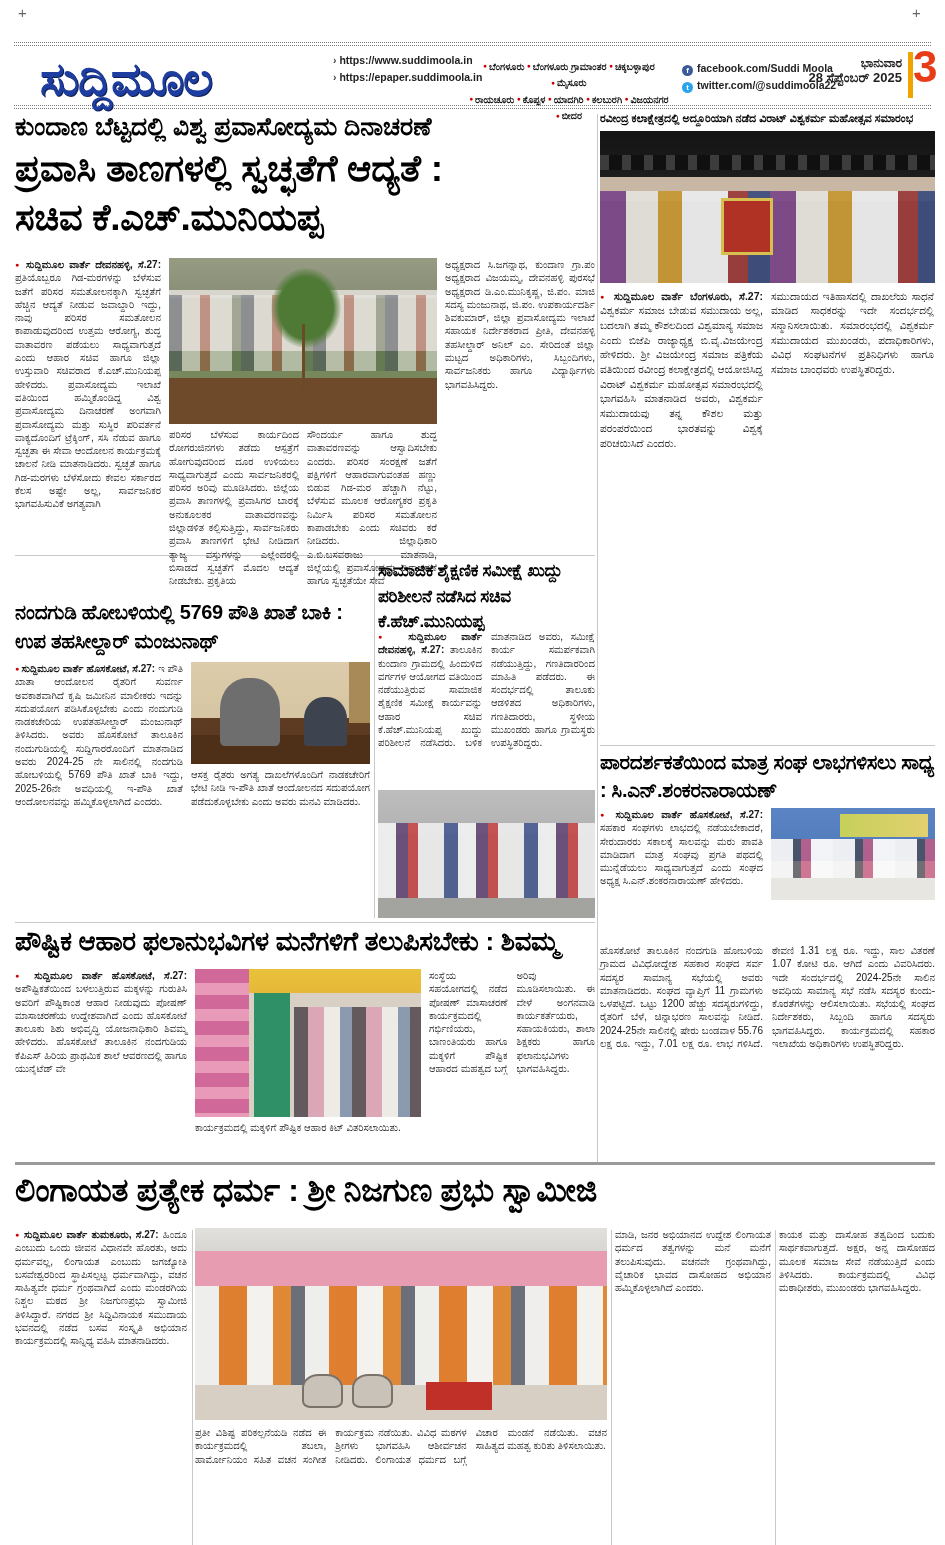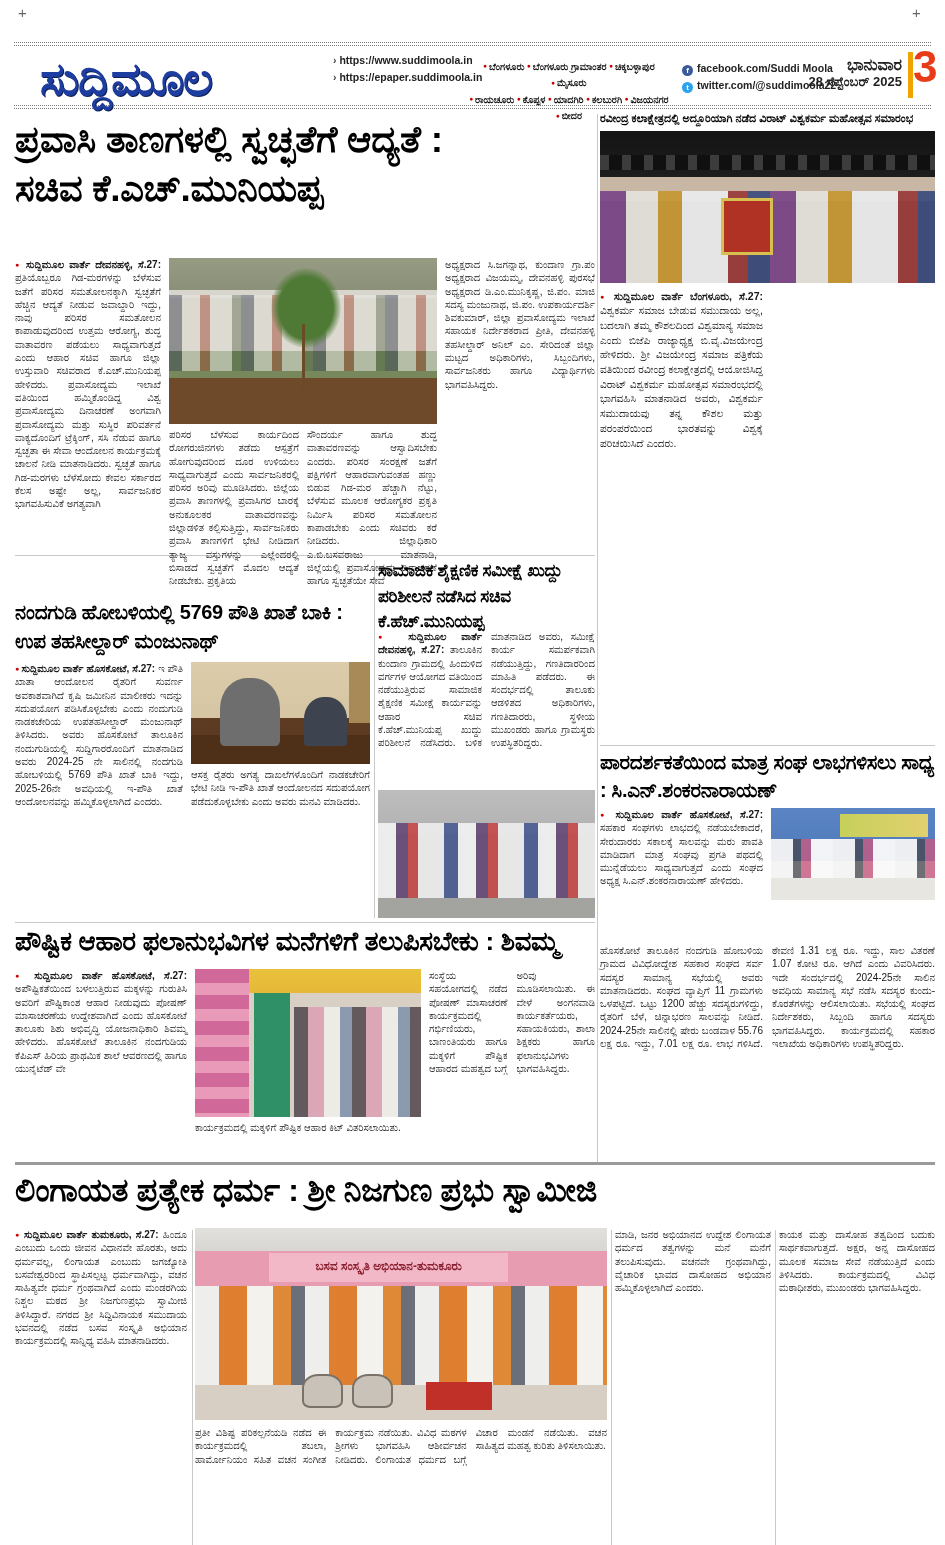--- a/index.html
+++ b/index.html
@@ -20,21 +20,21 @@
   .cities{position:absolute;left:468px;top:58px;width:202px;text-align:center;
           font-size:9.5px;font-weight:700;color:#111;line-height:16px;}
   .city{white-space:nowrap;}
   .city::before{content:"● ";color:#cc0000;font-size:6.5px;vertical-align:1.5px;}
   .social{position:absolute;left:682px;top:60px;font-size:10.5px;font-weight:700;color:#222;line-height:17px;}
   .sicon{display:inline-block;width:11px;height:11px;border-radius:50%;color:#fff;text-align:center;
          font-size:8px;line-height:11px;font-weight:700;margin-right:4px;vertical-align:-1px;}
   .fb{background:#3a5a9a;} .tw{background:#2aa3ef;}
   .datebox{position:absolute;left:800px;top:56px;width:102px;text-align:right;
            font-weight:700;color:#222;}
-  .datebox .day{font-size:16px;} .datebox .dt{font-size:13px;}
+  .datebox .day{font-size:12px;} .datebox .dt{font-size:13px;}
   .obar{position:absolute;left:908px;top:52px;width:5px;height:46px;background:#f0a400;}
   .pnum{position:absolute;left:913px;top:42px;font-size:44px;font-weight:800;color:#e83c18;}
 
   
   .kicker{font-weight:800;color:#000;line-height:1.15;}
   .hl{font-weight:800;color:#000;letter-spacing:-0.3px;}
   .bt{font-size:10px;line-height:1.33;text-align:justify;color:#161616;}
   .dl{font-weight:800;}
   .dl::before{content:"● ";color:#cc0000;font-size:7px;vertical-align:1px;}
   .cols2{column-count:2;column-gap:9px;}
@@ -138,20 +138,21 @@
   <div class="pnum">3</div>
 
   <div class="vrule" style="left:597px;top:114px;height:1048px;"></div>
   <div class="hrule" style="left:15px;top:555px;width:580px;"></div>
   <div class="vrule" style="left:374px;top:560px;height:358px;"></div>
   <div class="hrule" style="left:15px;top:922px;width:580px;"></div>
   <div class="hrule" style="left:600px;top:745px;width:335px;"></div>
   <div class="hrule thick" style="left:15px;top:1162px;width:920px;"></div>
 
   <div class="abs" style="left:15px;top:112px;width:580px;height:443px;">
+    <div class="kicker" style="font-size:25px;">ಕುಂದಾಣ ಬೆಟ್ಟದಲ್ಲಿ ವಿಶ್ವ ಪ್ರವಾಸೋದ್ಯಮ ದಿನಾಚರಣೆ</div>
     <div class="hl" style="font-size:37px;line-height:1.32;margin-top:4px;">ಪ್ರವಾಸಿ ತಾಣಗಳಲ್ಲಿ ಸ್ವಚ್ಛತೆಗೆ ಆದ್ಯತೆ :</div>
     <div class="hl" style="font-size:37px;line-height:1.32;">ಸಚಿವ ಕೆ.ಎಚ್.ಮುನಿಯಪ್ಪ</div>
     <div class="row" style="position:absolute;left:0;top:146px;width:580px;height:297px;">
       <div class="bt" style="width:146px;">
         <span class="dl">ಸುದ್ದಿಮೂಲ ವಾರ್ತೆ ದೇವನಹಳ್ಳಿ, ಸೆ.27:</span>
         <span>ಪ್ರತಿಯೊಬ್ಬರೂ ಗಿಡ-ಮರಗಳನ್ನು ಬೆಳೆಸುವ ಜತೆಗೆ ಪರಿಸರ ಸಮತೋಲನಕ್ಕಾಗಿ ಸ್ವಚ್ಛತೆಗೆ ಹೆಚ್ಚಿನ ಆದ್ಯತೆ ನೀಡುವ ಜವಾಬ್ದಾರಿ ಇದ್ದು, ನಾವು ಪರಿಸರ ಸಮತೋಲನ ಕಾಪಾಡುವುದರಿಂದ ಉತ್ತಮ ಆರೋಗ್ಯ, ಶುದ್ಧ ವಾತಾವರಣ ಪಡೆಯಲು ಸಾಧ್ಯವಾಗುತ್ತದೆ ಎಂದು ಆಹಾರ ಸಚಿವ ಹಾಗೂ ಜಿಲ್ಲಾ ಉಸ್ತುವಾರಿ ಸಚಿವರಾದ ಕೆ.ಎಚ್.ಮುನಿಯಪ್ಪ ಹೇಳಿದರು.</span>
         <span>ಪ್ರವಾಸೋದ್ಯಮ ಇಲಾಖೆ ವತಿಯಿಂದ ಹಮ್ಮಿಕೊಂಡಿದ್ದ ವಿಶ್ವ ಪ್ರವಾಸೋದ್ಯಮ ದಿನಾಚರಣೆ ಅಂಗವಾಗಿ ಪ್ರವಾಸೋದ್ಯಮ ಮತ್ತು ಸುಸ್ಥಿರ ಪರಿವರ್ತನೆ ವಾಕ್ಯದೊಂದಿಗೆ ಟ್ರೆಕ್ಕಿಂಗ್, ಸಸಿ ನೆಡುವ ಹಾಗೂ ಸ್ವಚ್ಛತಾ ಈ ಸೇವಾ ಆಂದೋಲನ ಕಾರ್ಯಕ್ರಮಕ್ಕೆ ಚಾಲನೆ ನೀಡಿ ಮಾತನಾಡಿದರು. ಸ್ವಚ್ಛತೆ ಹಾಗೂ ಗಿಡ-ಮರಗಳು ಬೆಳೆಸೋದು ಕೇವಲ ಸರ್ಕಾರದ ಕೆಲಸ ಅಷ್ಟೇ ಅಲ್ಲ, ಸಾರ್ವಜನಿಕರ ಭಾಗವಹಿಸುವಿಕೆ ಅಗತ್ಯವಾಗಿ</span>
       </div>
       <div style="width:268px;">
         <div class="photo ph-tree" style="width:268px;height:166px;">
@@ -173,20 +174,21 @@
     <div class="photo ph-stage" style="width:335px;height:152px;margin-top:6px;">
       <div class="truss"></div>
       <div class="ppl"></div>
       <div class="fr"></div>
     </div>
     <div class="row" style="margin-top:6px;height:398px;">
       <div class="bt" style="width:163px;font-size:10.5px;line-height:1.4;">
         <span class="dl">ಸುದ್ದಿಮೂಲ ವಾರ್ತೆ ಬೆಂಗಳೂರು, ಸೆ.27:</span>
         <span>ವಿಶ್ವಕರ್ಮ ಸಮಾಜ ಬೇಡುವ ಸಮುದಾಯ ಅಲ್ಲ, ಬದಲಾಗಿ ತಮ್ಮ ಕೌಶಲದಿಂದ ವಿಶ್ವಮಾನ್ಯ ಸಮಾಜ ಎಂದು ಬಿಜೆಪಿ ರಾಜ್ಯಾಧ್ಯಕ್ಷ ಬಿ.ವೈ.ವಿಜಯೇಂದ್ರ ಹೇಳಿದರು. ಶ್ರೀ ವಿಜಯೇಂದ್ರ ಸಮಾಜ ಪತ್ರಿಕೆಯ ವತಿಯಿಂದ ರವೀಂದ್ರ ಕಲಾಕ್ಷೇತ್ರದಲ್ಲಿ ಆಯೋಜಿಸಿದ್ದ ವಿರಾಟ್ ವಿಶ್ವಕರ್ಮ ಮಹೋತ್ಸವ ಸಮಾರಂಭದಲ್ಲಿ ಭಾಗವಹಿಸಿ ಮಾತನಾಡಿದ ಅವರು, ವಿಶ್ವಕರ್ಮ ಸಮುದಾಯವು ತನ್ನ ಕೌಶಲ ಮತ್ತು ಪರಂಪರೆಯಿಂದ ಭಾರತವನ್ನು ವಿಶ್ವಕ್ಕೆ ಪರಿಚಯಿಸಿದೆ ಎಂದರು.</span>
       </div>
+      <div class="bt" style="width:163px;font-size:10.5px;line-height:1.4;">ಸಮುದಾಯದ ಇತಿಹಾಸದಲ್ಲಿ ದಾಖಲೆಯ ಸಾಧನೆ ಮಾಡಿದ ಸಾಧಕರನ್ನು ಇದೇ ಸಂದರ್ಭದಲ್ಲಿ ಸನ್ಮಾನಿಸಲಾಯಿತು. ಸಮಾರಂಭದಲ್ಲಿ ವಿಶ್ವಕರ್ಮ ಸಮುದಾಯದ ಮುಖಂಡರು, ಪದಾಧಿಕಾರಿಗಳು, ವಿವಿಧ ಸಂಘಟನೆಗಳ ಪ್ರತಿನಿಧಿಗಳು ಹಾಗೂ ಸಮಾಜ ಬಾಂಧವರು ಉಪಸ್ಥಿತರಿದ್ದರು.</div>
     </div>
   </div>
 
   <div class="abs" style="left:15px;top:558px;width:355px;height:362px;margin-top:40px;">
     <div class="hl" style="font-size:20px;line-height:1.45;">ನಂದಗುಡಿ ಹೋಬಳಿಯಲ್ಲಿ 5769 ಪೌತಿ ಖಾತೆ ಬಾಕಿ : ಉಪ ತಹಸೀಲ್ದಾರ್ ಮಂಜುನಾಥ್</div>
     <div class="row" style="position:absolute;left:0;top:64px;width:355px;height:298px;">
       <div class="bt" style="width:168px;">
         <span class="dl">ಸುದ್ದಿಮೂಲ ವಾರ್ತೆ ಹೊಸಕೋಟೆ, ಸೆ.27:</span>
         <span>ಇ ಪೌತಿ ಖಾತಾ ಆಂದೋಲನ ರೈತರಿಗೆ ಸುವರ್ಣ ಅವಕಾಶವಾಗಿದೆ ಕೃಷಿ ಜಮೀನಿನ ಮಾಲೀಕರು ಇದನ್ನು ಸದುಪಯೋಗ ಪಡಿಸಿಕೊಳ್ಳಬೇಕು ಎಂದು ನಂದುಗುಡಿ ನಾಡಕಚೇರಿಯ ಉಪತಹಸೀಲ್ದಾರ್ ಮಂಜುನಾಥ್ ತಿಳಿಸಿದರು.</span>
         <span>ಅವರು ಹೊಸಕೋಟೆ ತಾಲೂಕಿನ ನಂದುಗುಡಿಯಲ್ಲಿ ಸುದ್ದಿಗಾರರೊಂದಿಗೆ ಮಾತನಾಡಿದ ಅವರು 2024-25 ನೇ ಸಾಲಿನಲ್ಲಿ ನಂದಗುಡಿ ಹೋಬಳಿಯಲ್ಲಿ 5769 ಪೌತಿ ಖಾತೆ ಬಾಕಿ ಇದ್ದು, 2025-26ನೇ ಅವಧಿಯಲ್ಲಿ ಇ-ಪೌತಿ ಖಾತೆ ಆಂದೋಲನವನ್ನು ಹಮ್ಮಿಕೊಳ್ಳಲಾಗಿದೆ ಎಂದರು.</span>
@@ -259,21 +261,20 @@
   <div class="abs" style="left:15px;top:1170px;width:920px;height:375px;">
     <div class="hl" style="font-size:32px;line-height:1.3;">ಲಿಂಗಾಯತ ಪ್ರತ್ಯೇಕ ಧರ್ಮ : ಶ್ರೀ ನಿಜಗುಣ ಪ್ರಭು ಸ್ವಾಮೀಜಿ</div>
     <div class="row" style="position:absolute;left:0;top:58px;width:920px;height:317px;">
       <div class="bt" style="width:172px;">
         <span class="dl">ಸುದ್ದಿಮೂಲ ವಾರ್ತೆ ತುಮಕೂರು, ಸೆ.27:</span>
         <span>ಹಿಂದೂ ಎಂಬುದು ಒಂದು ಜೀವನ ವಿಧಾನವೇ ಹೊರತು, ಅದು ಧರ್ಮವಲ್ಲ, ಲಿಂಗಾಯತ ಎಂಬುದು ಜಗಜ್ಯೋತಿ ಬಸವೇಶ್ವರರಿಂದ ಸ್ಥಾಪಿಸಲ್ಪಟ್ಟ ಧರ್ಮವಾಗಿದ್ದು, ವಚನ ಸಾಹಿತ್ಯವೇ ಧರ್ಮ ಗ್ರಂಥವಾಗಿದೆ ಎಂದು ಮಂಡರಗಿಯ ನಿಶ್ಚಲ ಮಠದ ಶ್ರೀ ನಿಜಗುಣಪ್ರಭು ಸ್ವಾಮೀಜಿ ತಿಳಿಸಿದ್ದಾರೆ.</span>
         <span>ನಗರದ ಶ್ರೀ ಸಿದ್ದಿವಿನಾಯಕ ಸಮುದಾಯ ಭವನದಲ್ಲಿ ನಡೆದ ಬಸವ ಸಂಸ್ಕೃತಿ ಅಭಿಯಾನ ಕಾರ್ಯಕ್ರಮದಲ್ಲಿ ಸಾನ್ನಿಧ್ಯ ವಹಿಸಿ ಮಾತನಾಡಿದರು.</span>
       </div>
       <div style="width:412px;">
         <div class="photo ph-basava" style="width:412px;height:192px;">
-          <div class="banner">ಬಸವ ಸಂಸ್ಕೃತಿ ಅಭಿಯಾನ-ತುಮಕೂರು</div>
           <div class="ppl"></div>
           <div class="tabla1"></div>
           <div class="tabla2"></div>
           <div class="harm"></div>
         </div>
         <div class="bt cols3" style="margin-top:6px;height:112px;">ಪ್ರತೀ ವಿಶಿಷ್ಟ ಪರಿಕಲ್ಪನೆಯಡಿ ನಡೆದ ಈ ಕಾರ್ಯಕ್ರಮದಲ್ಲಿ ತಬಲಾ, ಹಾರ್ಮೋನಿಯಂ ಸಹಿತ ವಚನ ಸಂಗೀತ ಕಾರ್ಯಕ್ರಮ ನಡೆಯಿತು. ವಿವಿಧ ಮಠಗಳ ಶ್ರೀಗಳು ಭಾಗವಹಿಸಿ ಆಶೀರ್ವಚನ ನೀಡಿದರು. ಲಿಂಗಾಯತ ಧರ್ಮದ ಬಗ್ಗೆ ವಿಚಾರ ಮಂಡನೆ ನಡೆಯಿತು. ವಚನ ಸಾಹಿತ್ಯದ ಮಹತ್ವ ಕುರಿತು ತಿಳಿಸಲಾಯಿತು.</div>
       </div>
       <div class="bt" style="width:156px;">ಮಾಡಿ, ಜನರ ಅಭಿಯಾನದ ಉದ್ದೇಶ ಲಿಂಗಾಯತ ಧರ್ಮದ ತತ್ವಗಳನ್ನು ಮನೆ ಮನೆಗೆ ತಲುಪಿಸುವುದು. ವಚನವೇ ಗ್ರಂಥವಾಗಿದ್ದು, ವೈಚಾರಿಕ ಭಾವದ ದಾಸೋಹದ ಅಭಿಯಾನ ಹಮ್ಮಿಕೊಳ್ಳಲಾಗಿದೆ ಎಂದರು.</div>
       <div class="bt" style="width:156px;">ಕಾಯಕ ಮತ್ತು ದಾಸೋಹ ತತ್ವದಿಂದ ಬದುಕು ಸಾರ್ಥಕವಾಗುತ್ತದೆ. ಅಕ್ಷರ, ಅನ್ನ ದಾಸೋಹದ ಮೂಲಕ ಸಮಾಜ ಸೇವೆ ನಡೆಯುತ್ತಿದೆ ಎಂದು ತಿಳಿಸಿದರು. ಕಾರ್ಯಕ್ರಮದಲ್ಲಿ ವಿವಿಧ ಮಠಾಧೀಶರು, ಮುಖಂಡರು ಭಾಗವಹಿಸಿದ್ದರು.</div>
     </div>

